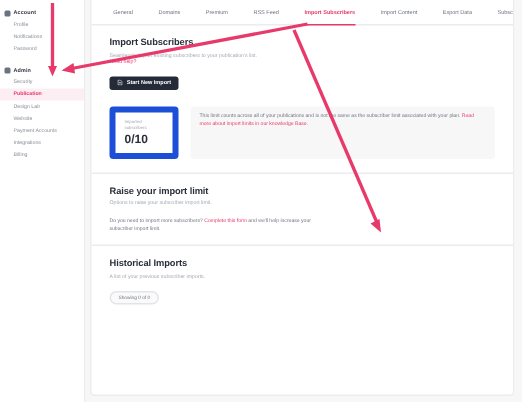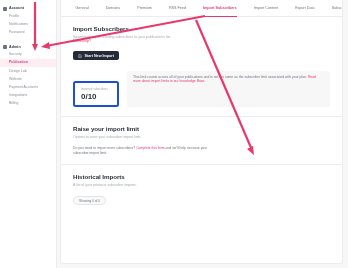--- a/index.html
+++ b/index.html
@@ -94,25 +94,24 @@
     font-size:3.7px; font-weight:600;
     margin-top:7px;
     font-family:"Liberation Sans", sans-serif;
   }
   .btn-ico { width:4px; height:4px; position:relative; display:inline-block; }
   .btn-ico svg { display:block; }
 
   
   .limit-row { display:flex; gap:8px; margin-top:9px; align-items:stretch; }
   .limit-box {
-    border:2px solid #1d4ed8; border-radius:2.5px;
+    border:4px solid #1d4ed8; border-radius:2.5px;
     padding:4px 6px 4.5px 6px;
     min-width:46px;
     background:#fff;
-    margin-top:10px;
   }
   .limit-label { font-size:2.9px; color:#a4a9b2; line-height:4px; }
   .limit-value {
     font-size:8px; font-weight:700; color:#2a2f3a; line-height:9px; margin-top:1px;
   }
   .info-box {
     flex:1 1 auto;
     background:#f7f7f8;
     border-radius:2.5px;
     padding:4px 6px;

